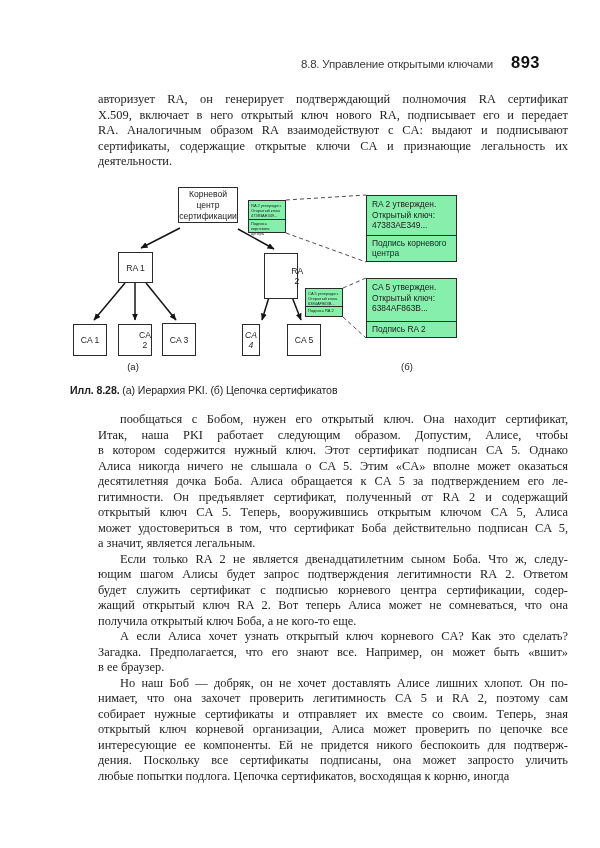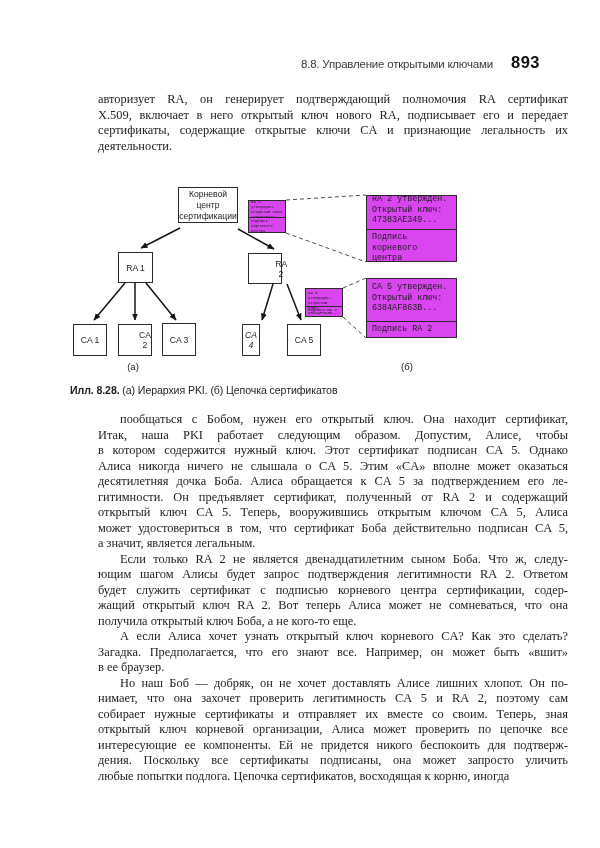--- a/index.html
+++ b/index.html
@@ -25,30 +25,30 @@
   .figure{position:absolute;left:60px;top:185px;width:480px;height:196px;}
   .figure svg{position:absolute;left:0;top:0;}
   .fbox{
     position:absolute;box-sizing:border-box;border:1px solid #2b2b2b;background:#fff;
     font-family:"Liberation Sans",sans-serif;color:#1d1d1d;
     display:flex;align-items:center;justify-content:center;text-align:center;
   }
   .rootbox{left:118px;top:2px;width:60px;height:36px;font-size:8.6px;line-height:11px;font-weight:500;}
   .nodebox{font-size:8.6px;font-weight:500;text-align:center;}
   .ra1{left:58px;top:67px;width:35px;height:31px;}
-  .ra2{left:188px;top:68px;width:33px;height:31px;padding-left:32px;}
+  .ra2{left:204px;top:68px;width:33px;height:46px;padding-left:32px;}
   .ca1{left:13px;top:139px;width:34px;height:32px;}
   .ca2{left:58px;top:139px;width:34px;height:32px;padding-left:20px;}
   .ca3{left:102px;top:138px;width:34px;height:33px;}
   .ca4{left:182px;top:139px;width:18px;height:32px;font-style:italic;}
   .ca5{left:227px;top:139px;width:34px;height:32px;}
   
   .cert{
-    position:absolute;box-sizing:border-box;border:1px solid #2b2b2b;background:#d946ef;
-    font-family:Liberation Mono, monospace;color:#1d1d1d;display:flex;flex-direction:column;justify-content:center;
+    position:absolute;box-sizing:border-box;border:1px solid #2b2b2b;background:#86efac;
+    font-family:Liberation Sans, sans-serif;color:#1d1d1d;display:flex;flex-direction:column;
   }
   .cert .sig{border-top:1px solid #2b2b2b;}
   .bigcert{width:91px;font-size:8.4px;line-height:10.6px;}
   .bigcert .top{padding:3px 5px;box-sizing:border-box;}
   .bigcert .sig{padding:2px 5px;box-sizing:border-box;flex:1;}
   .cert1{left:306px;top:10px;height:67px;}
   .cert1 .top{height:42px;}
   .cert2{left:306px;top:93px;height:60px;}
   .cert2 .top{height:42px;}
   .minicert{font-size:4px;line-height:5px;}
@@ -77,20 +77,21 @@
 <div class="page">
 
   <div class="runhead">
     <span class="sec">8.8. Управление открытыми ключами</span>
     <span class="num">893</span>
   </div>
 
   <div class="para intro">
       <div class="bline">авторизует RA, он генерирует подтверждающий полномочия RA сертификат</div>
       <div class="bline">X.509, включает в него открытый ключ нового RA, подписывает его и передает</div>
+      <div class="bline">RA. Аналогичным образом RA взаимодействуют с CA: выдают и подписывают</div>
       <div class="bline">сертификаты, содержащие открытые ключи CA и признающие легальность их</div>
       <div class="bline lastline">деятельности.</div>
     </div>
 
   <div class="figure">
     <svg width="480" height="196" viewBox="0 0 480 196">
       <defs>
         <marker id="ah" markerWidth="8" markerHeight="7" refX="6.5" refY="3" orient="auto" markerUnits="userSpaceOnUse">
           <path d="M0,0 L7,3 L0,6 Z" fill="#141414"></path>
         </marker>

